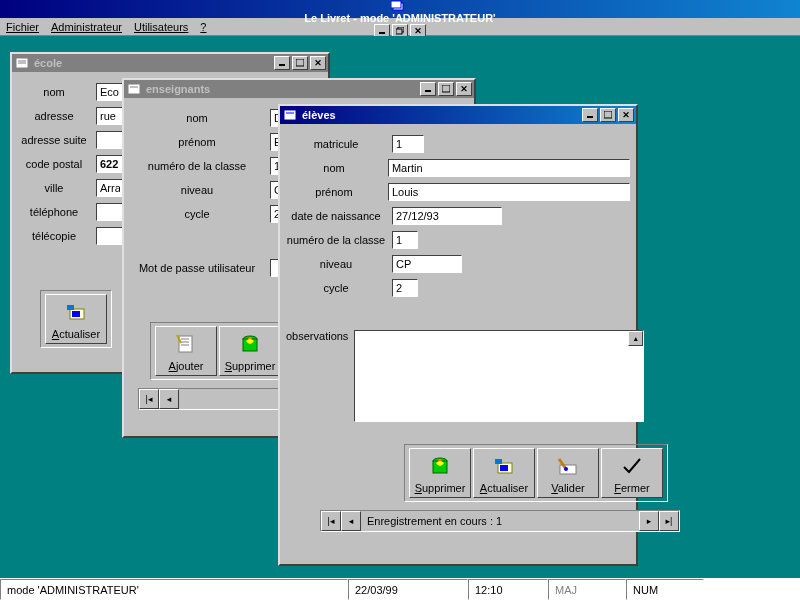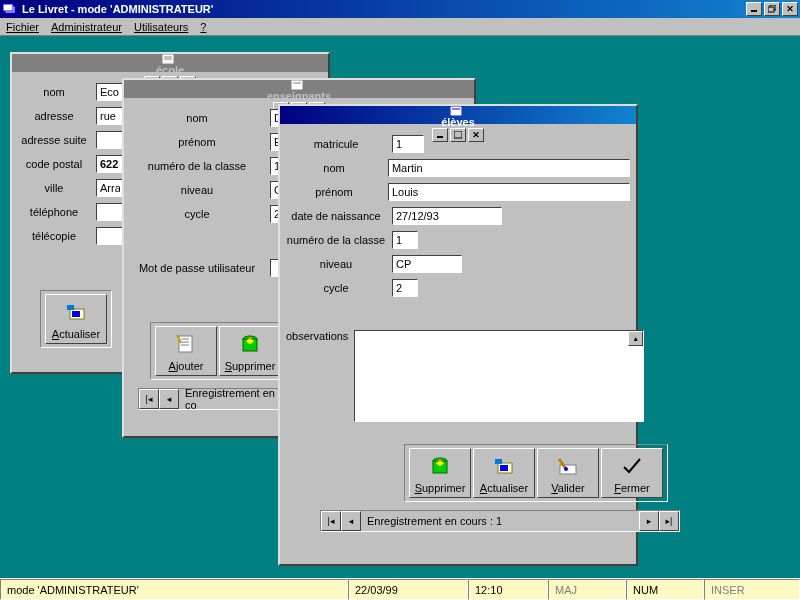--- a/index.html
+++ b/index.html
@@ -12,20 +12,21 @@
     overflow: hidden;
     position: relative;
   }
   
   .main-titlebar {
     height: 18px;
     background: linear-gradient(to right,#000080,#1084d0);
     color: #fff;
     display: flex; align-items: center;
     padding: 0 2px;
+    flex-direction: column;
   }
   .main-titlebar .ic { width:16px;height:14px;margin-right:4px;display:flex;align-items:center;justify-content:center;}
   .main-titlebar .title { font-weight: bold; flex:1; }
   .sysbtns { display:flex; gap:2px; }
   .sysbtn {
     width:16px;height:14px;
     background:#c0c0c0;
     border:1px solid #fff;
     border-right-color:#404040;border-bottom-color:#404040;
     display:flex;align-items:center;justify-content:center;
@@ -54,21 +55,20 @@
     border:2px solid #c0c0c0;
     border-top-color:#dfdfdf;border-left-color:#dfdfdf;
     border-right-color:#404040;border-bottom-color:#404040;
   }
   .tb {
     height:18px;
     background:#808080;
     color:#c0c0c0;
     display:flex;align-items:center;
     padding:0 2px;
-    flex-direction:column;
   }
   .tb.active { background:linear-gradient(to right,#000080,#1084d0); color:#fff; }
   .tb .ic { width:16px;height:14px;margin-right:4px;display:flex;align-items:center;justify-content:center;}
   .tb .t { font-weight:bold; flex:1; }
   .body { padding:6px; position:relative; }
   .row { display:flex; align-items:center; margin:4px 0; height:20px; }
   .lbl { text-align:center; padding-right:6px; font-size:11px; }
   .w-ecole .lbl { width:78px; }
   .w-ens .lbl { width:140px; }
   .w-elv .lbl { width:106px; }
@@ -122,21 +122,21 @@
     font-size:9px;cursor:pointer;
   }
   .navtext {
     flex:1;height:20px;display:flex;align-items:center;
     padding:0 6px;background:#c0c0c0;font-size:11px;
   }
   
   .statusbar {
     position:absolute; left:0; bottom:0;
     width:800px; height:22px;
-    background:#fef9c3;
+    background:#ffffff;
     display:flex;
     border-top:1px solid #fff;
   }
   .cell {
     border:1px solid #808080;
     border-right-color:#fff;border-bottom-color:#fff;
     padding:2px 6px; font-size:11px;
     display:flex;align-items:center;
   }
   .cell.dim { color:#808080; }
@@ -318,21 +318,20 @@
                 <path d="M9 6 Q11 2 13 6" fill="#f80"></path>
               </svg>
             </div>
           <div><span class="u">S</span>upprimer</div>
         </div>
       </div>
       <div style="height:8px"></div>
       <div class="navbar" style="margin-left:8px;width:154px">
         <div class="navbtn">|◂</div>
         <div class="navbtn">◂</div>
-        <div class="navtext">Enregistrement en co</div>
       </div>
     </div>
   </div>
 
   <div class="win w-elv" style="left:278px; top:68px; width:360px; height:462px;">
     <div class="tb active">
       <div class="ic">
           <svg width="12" height="10">
             <rect width="12" height="10" fill="#fff" stroke="#00f"></rect>
             <line x1="2" y1="3" x2="10" y2="3" stroke="#00f"></line>
@@ -444,14 +443,13 @@
   </div>
 
 </div>
 
 <div class="statusbar">
   <div class="cell" style="width:348px">mode 'ADMINISTRATEUR'</div>
   <div class="cell" style="width:120px">22/03/99</div>
   <div class="cell" style="width:80px">12:10</div>
   <div class="cell dim" style="width:78px">MAJ</div>
   <div class="cell" style="width:78px">NUM</div>
-  <div class="cell dim" style="flex:1">INSER</div>
 </div>
 
 </body></html>

